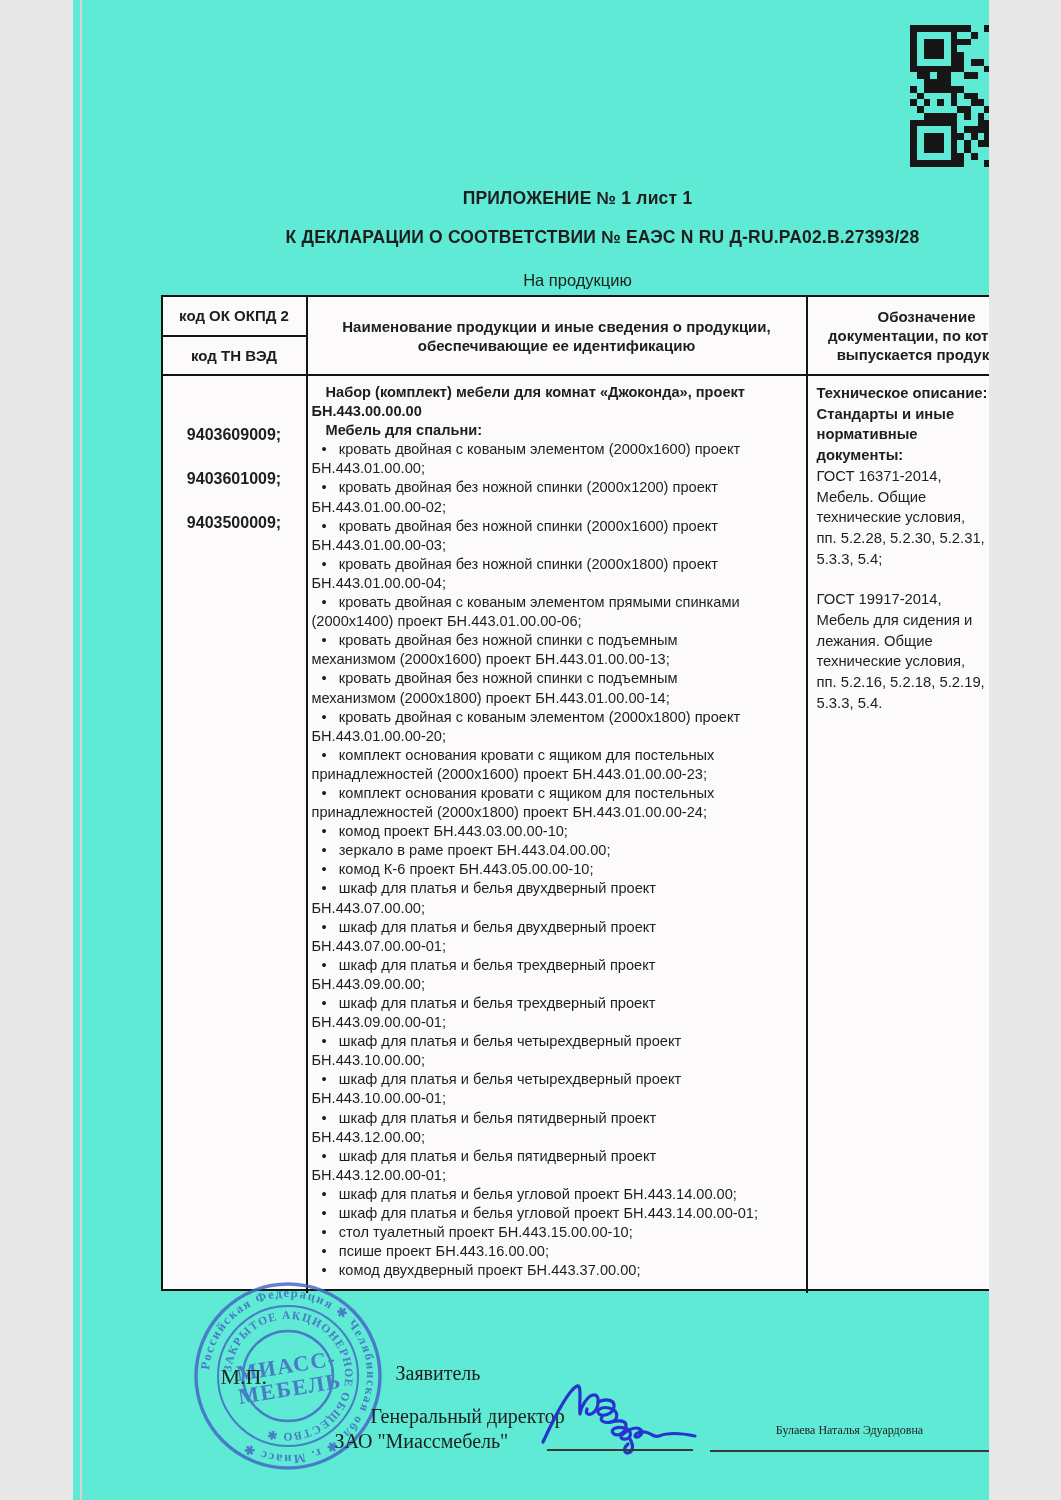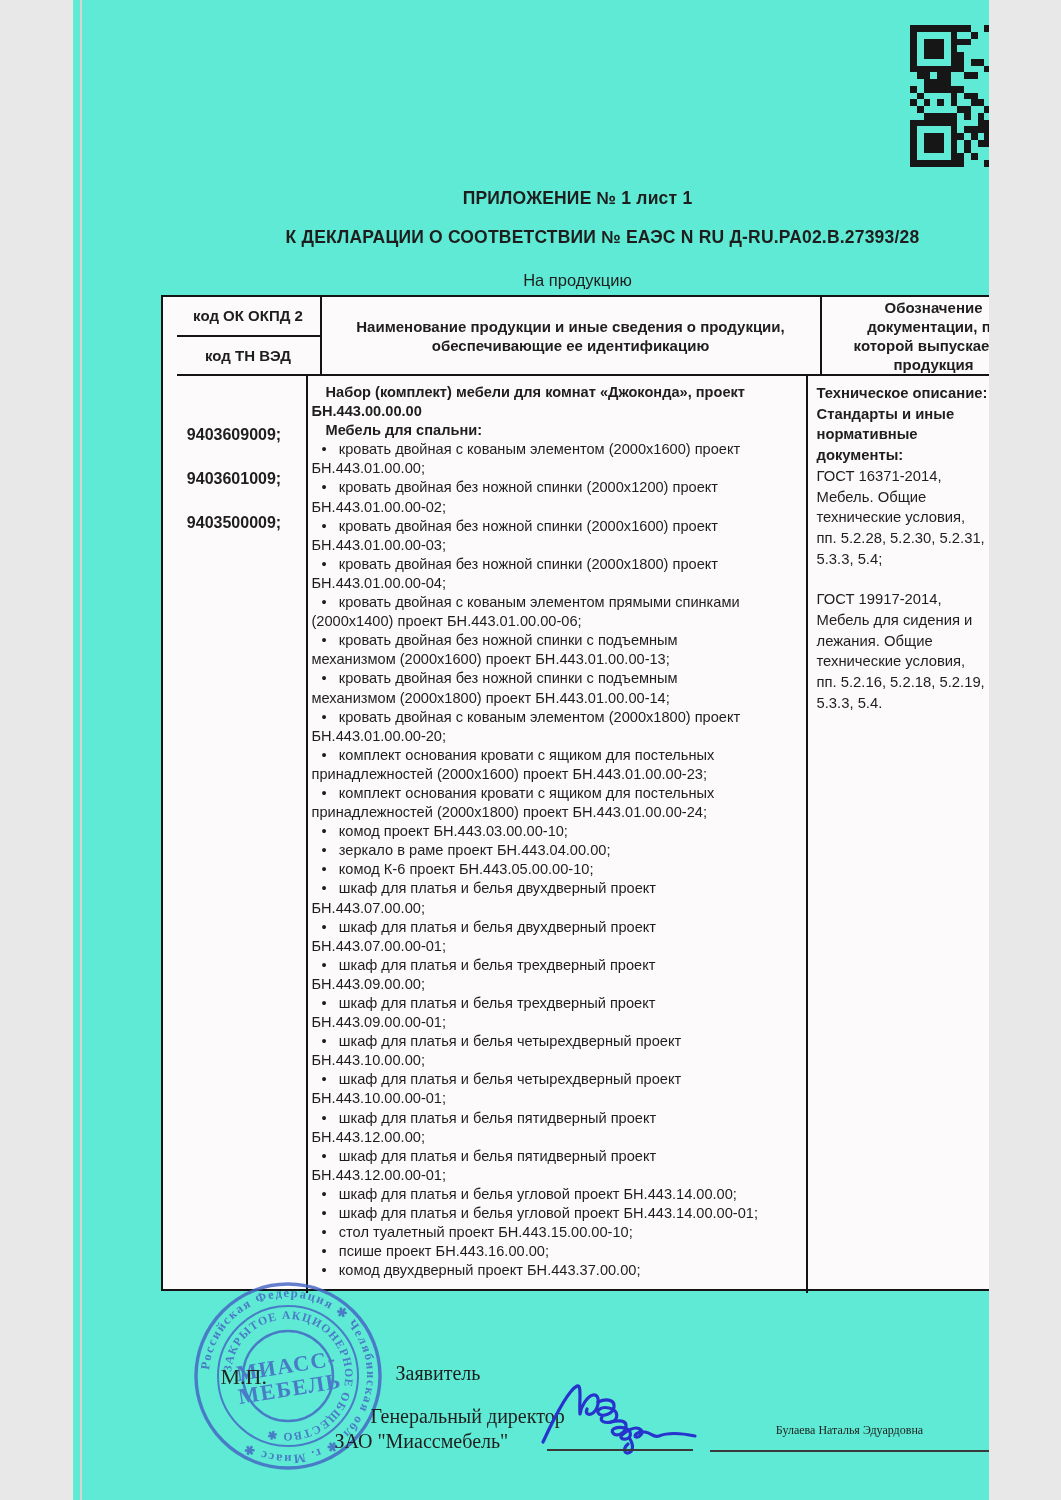--- a/index.html
+++ b/index.html
@@ -18,21 +18,21 @@
 
   
   .qr { position:absolute; left:833px; top:25px; }
 
   
   .doc-table {
     position:absolute; left:88px; top:295px; width:887px; height:996px;
     border:2px solid #141414; box-sizing:border-box; background:#fcfafa;
   }
   .t-row { display:grid; grid-template-columns:145px 500px 1fr; }
-  .t-head { height:77px; border-bottom:2px solid #141414;margin-left:14px; }
+  .t-head { height:77px; border-bottom:2px solid #141414; }
   .t-body { height:917px; }
   .cell { box-sizing:border-box; overflow:hidden; }
   .c-border { border-right:2px solid #141414; }
   .head-c1 { display:flex; flex-direction:column; }
   .head-c1 > div { flex:1; display:flex; align-items:center; justify-content:center;
     font-weight:bold; font-size:15px; }
   .head-c1 > div:first-child { border-bottom:2px solid #141414; }
   .head-mid, .head-right { display:flex; align-items:center; justify-content:center;
     text-align:center; font-weight:bold; font-size:15px; line-height:19px; padding:0 14px; }
 

